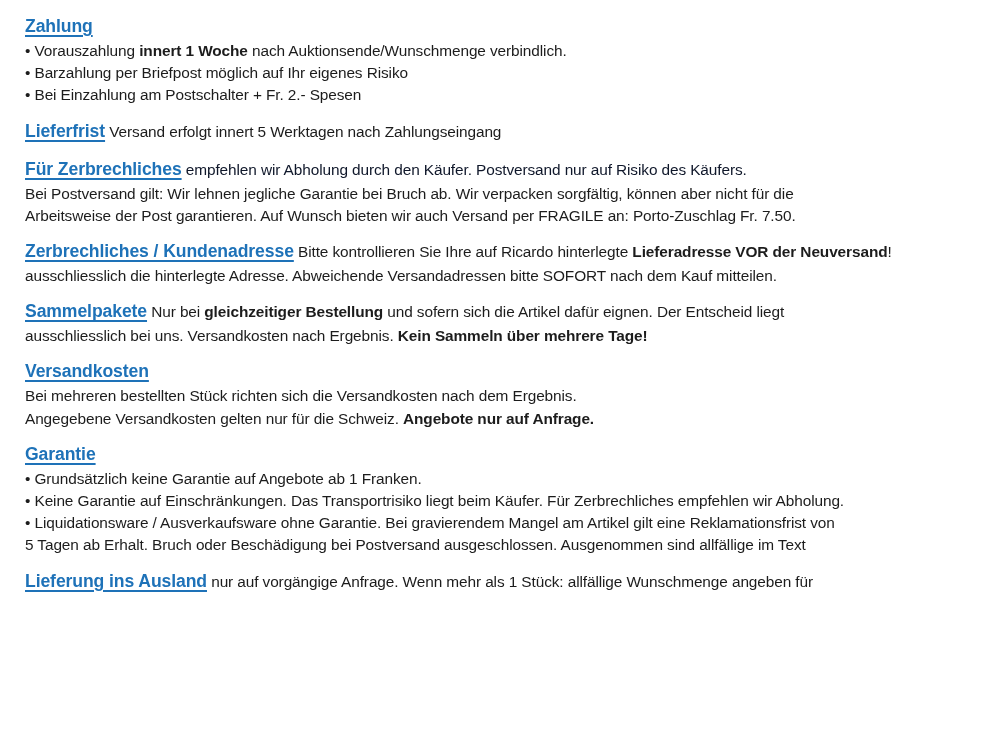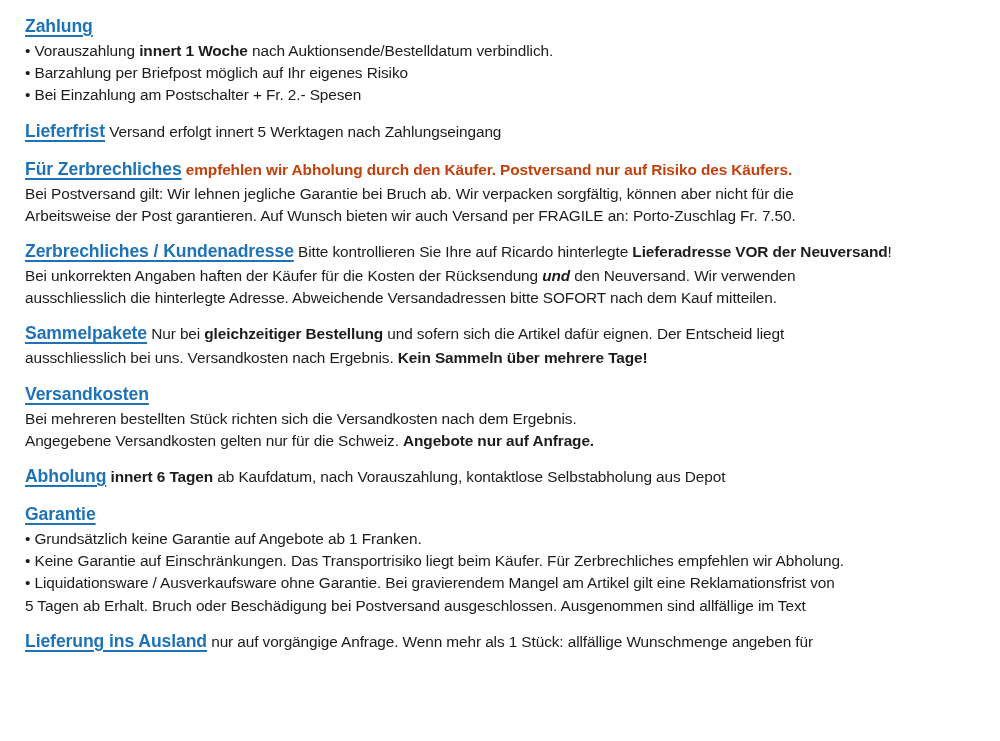--- a/index.html
+++ b/index.html
@@ -21,65 +21,61 @@
   .hl { line-height: 26px; }            
   .h {
     font-weight: 700;
     font-size: 17.6px;
     color: #1e72b8;
     text-decoration: underline;
     text-decoration-thickness: 1.6px;
     text-underline-offset: 3px;
   }
   .b  { font-weight: 700; }
-  .bb { font-weight: 700; color: #c2410c; }
+  .bb { font-weight: 400; color: #0f172a; }
   .bi { font-weight: 700; font-style: italic; }
 </style>
 </head>
 <body>
 
 <div class="page">
 
   <div class="sec">
     <p class="line hl"><span class="h">Zahlung</span></p>
-    <p class="line"><span>• Vorauszahlung </span><span class="b">innert 1 Woche</span><span> nach Auktionsende/Bestelldatum verbindlich.</span></p>
+    <p class="line"><span>• Vorauszahlung </span><span class="b">innert 1 Woche</span><span> nach Auktionsende/Wunschmenge verbindlich.</span></p>
     <p class="line">• Barzahlung per Briefpost möglich auf Ihr eigenes Risiko</p>
     <p class="line">• Bei Einzahlung am Postschalter + Fr. 2.- Spesen</p>
   </div>
 
   <div class="sec">
     <p class="line hl"><span class="h">Lieferfrist</span><span> Versand erfolgt innert 5 Werktagen nach Zahlungseingang</span></p>
   </div>
 
   <div class="sec">
     <p class="line hl"><span class="h">Für Zerbrechliches</span><span class="bb"> empfehlen wir Abholung durch den Käufer. Postversand nur auf Risiko des Käufers.</span></p>
     <p class="line">Bei Postversand gilt: Wir lehnen jegliche Garantie bei Bruch ab. Wir verpacken sorgfältig, können aber nicht für die</p>
     <p class="line">Arbeitsweise der Post garantieren. Auf Wunsch bieten wir auch Versand per FRAGILE an: Porto-Zuschlag Fr. 7.50.</p>
   </div>
 
   <div class="sec">
     <p class="line hl"><span class="h">Zerbrechliches / Kundenadresse</span><span> Bitte kontrollieren Sie Ihre auf Ricardo hinterlegte </span><span class="b">Lieferadresse VOR der Neuversand</span><span>!</span></p>
-    <p class="line"><span>Bei unkorrekten Angaben haften der Käufer für die Kosten der Rücksendung </span><span class="bi">und</span><span> den Neuversand. Wir verwenden</span></p>
     <p class="line">ausschliesslich die hinterlegte Adresse. Abweichende Versandadressen bitte SOFORT nach dem Kauf mitteilen.</p>
   </div>
 
   <div class="sec">
     <p class="line hl"><span class="h">Sammelpakete</span><span> Nur bei </span><span class="b">gleichzeitiger Bestellung</span><span> und sofern sich die Artikel dafür eignen. Der Entscheid liegt</span></p>
     <p class="line"><span>ausschliesslich bei uns. Versandkosten nach Ergebnis. </span><span class="b">Kein Sammeln über mehrere Tage!</span></p>
   </div>
 
   <div class="sec">
     <p class="line hl"><span class="h">Versandkosten</span></p>
     <p class="line">Bei mehreren bestellten Stück richten sich die Versandkosten nach dem Ergebnis.</p>
     <p class="line"><span>Angegebene Versandkosten gelten nur für die Schweiz. </span><span class="b">Angebote nur auf Anfrage.</span></p>
   </div>
 
-  <div class="sec">
-    <p class="line hl"><span class="h">Abholung</span><span class="b"> innert 6 Tagen</span><span> ab Kaufdatum, nach Vorauszahlung, kontaktlose Selbstabholung aus Depot</span></p>
-  </div>
 
   <div class="sec">
     <p class="line hl"><span class="h">Garantie</span></p>
     <p class="line">• Grundsätzlich keine Garantie auf Angebote ab 1 Franken.</p>
     <p class="line">• Keine Garantie auf Einschränkungen. Das Transportrisiko liegt beim Käufer. Für Zerbrechliches empfehlen wir Abholung.</p>
     <p class="line">• Liquidationsware / Ausverkaufsware ohne Garantie. Bei gravierendem Mangel am Artikel gilt eine Reklamationsfrist von</p>
     <p class="line">5 Tagen ab Erhalt. Bruch oder Beschädigung bei Postversand ausgeschlossen. Ausgenommen sind allfällige im Text</p>
   </div>
 
   <div class="sec">

